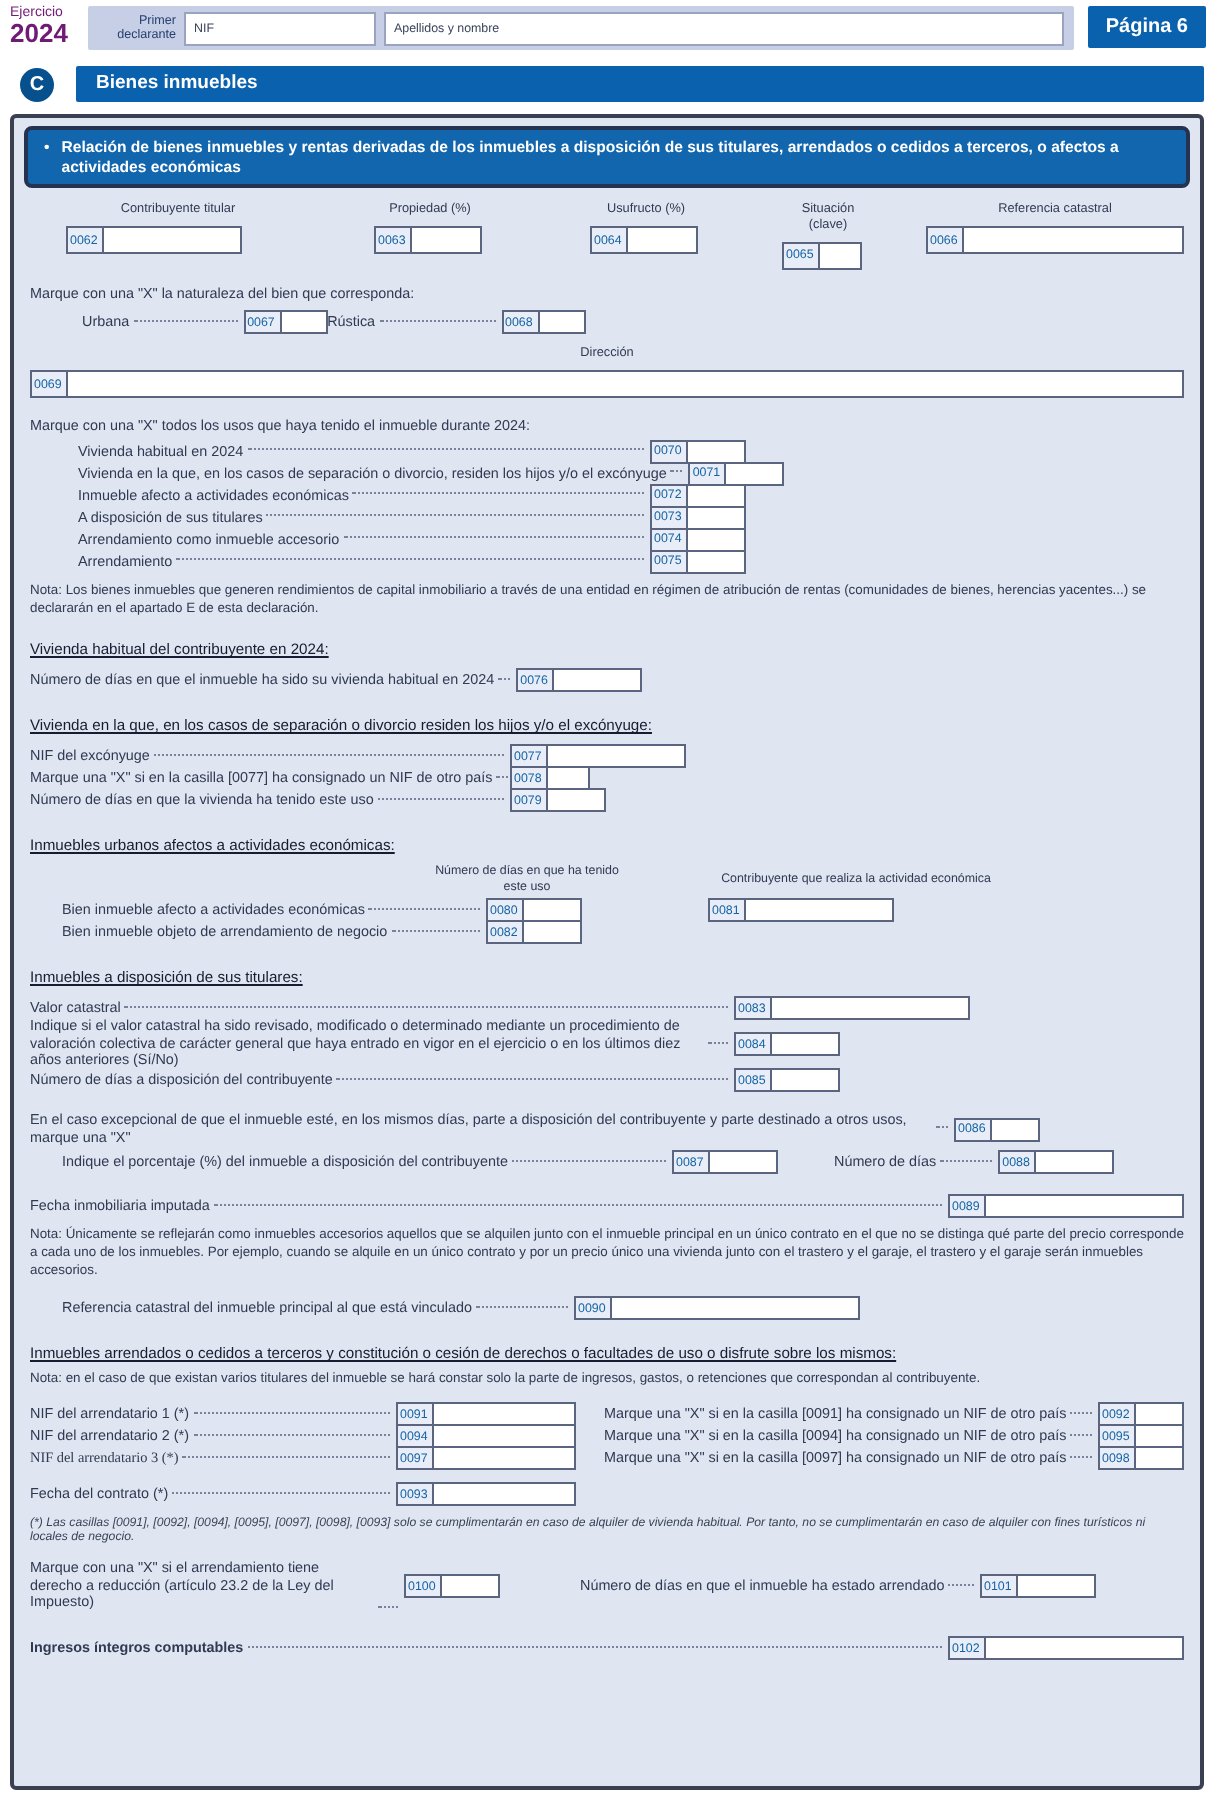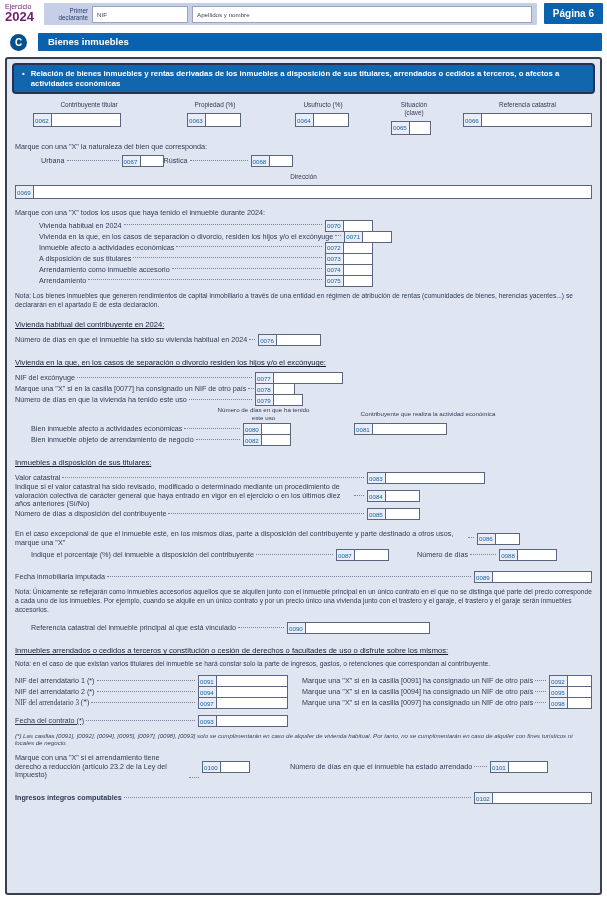--- a/index.html
+++ b/index.html
@@ -230,20 +230,21 @@
         <span class="txt">Número de días en que la vivienda ha tenido este uso</span>
         <span class="leader"></span>
       </span>
     <div class="f">
         <span class="num">0079</span>
         <input class="box w30" style="">
       </div>
   </div>
 
   
+  <div class="heading mt12">Inmuebles urbanos afectos a actividades económicas:</div>
   <div class="row">
     <span class="collabel" style="margin-left:196px;width:105px;">Número de días en que ha tenido este uso</span>
     <span class="collabel" style="margin-left:42px;width:140px;">Contribuyente que realiza la actividad económica</span>
   </div>
   <div class="row stack mt2">
     <span class="row" style="width:228px;padding-left:16px;">
         <span class="txt">Bien inmueble afecto a actividades económicas</span>
         <span class="leader"></span>
       </span>
     <div class="f">
@@ -399,21 +400,21 @@
           <span class="txt">Marque una "X" si en la casilla [0097] ha consignado un NIF de otro país</span>
           <span class="leader"></span>
         </span>
       <div class="f">
           <span class="num">0098</span>
           <input class="box w25" style="">
         </div>
     </div>
   </div>
   <div class="row mt6">
-    <span class="row" style="width:183px;text-decoration:underline;">
+    <span class="row" style="width:183px;">
         <span class="txt">Fecha del contrato (*)</span>
         <span class="leader"></span>
       </span>
     <div class="f">
         <span class="num">0093</span>
         <input class="box w72" style="">
       </div>
   </div>
   <div class="footnote">(*) Las casillas [0091], [0092], [0094], [0095], [0097], [0098], [0093] solo se cumplimentarán en caso de alquiler de vivienda habitual. Por tanto, no se cumplimentarán en caso de alquiler con fines turísticos ni locales de negocio.</div>
   <div class="rowend mt8">

